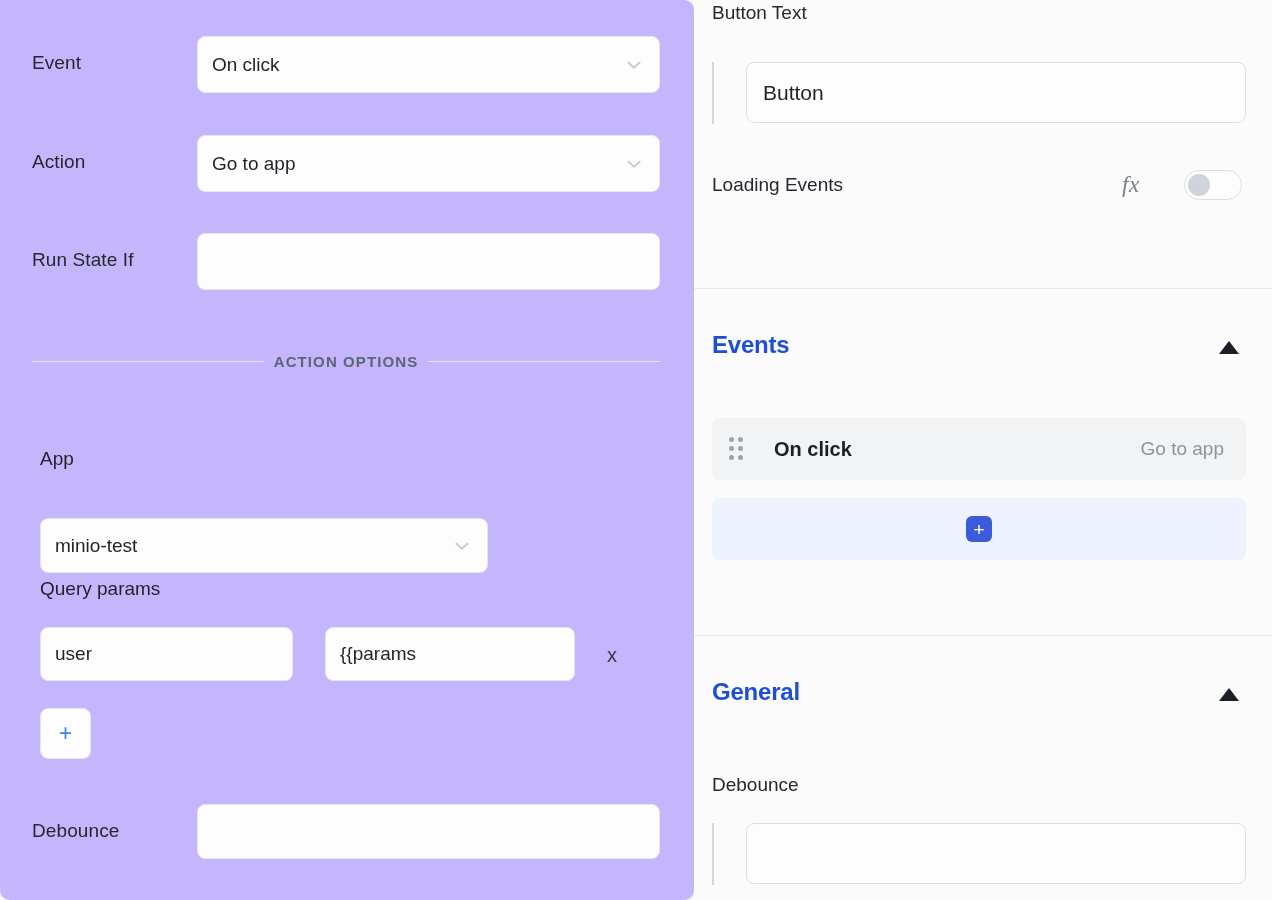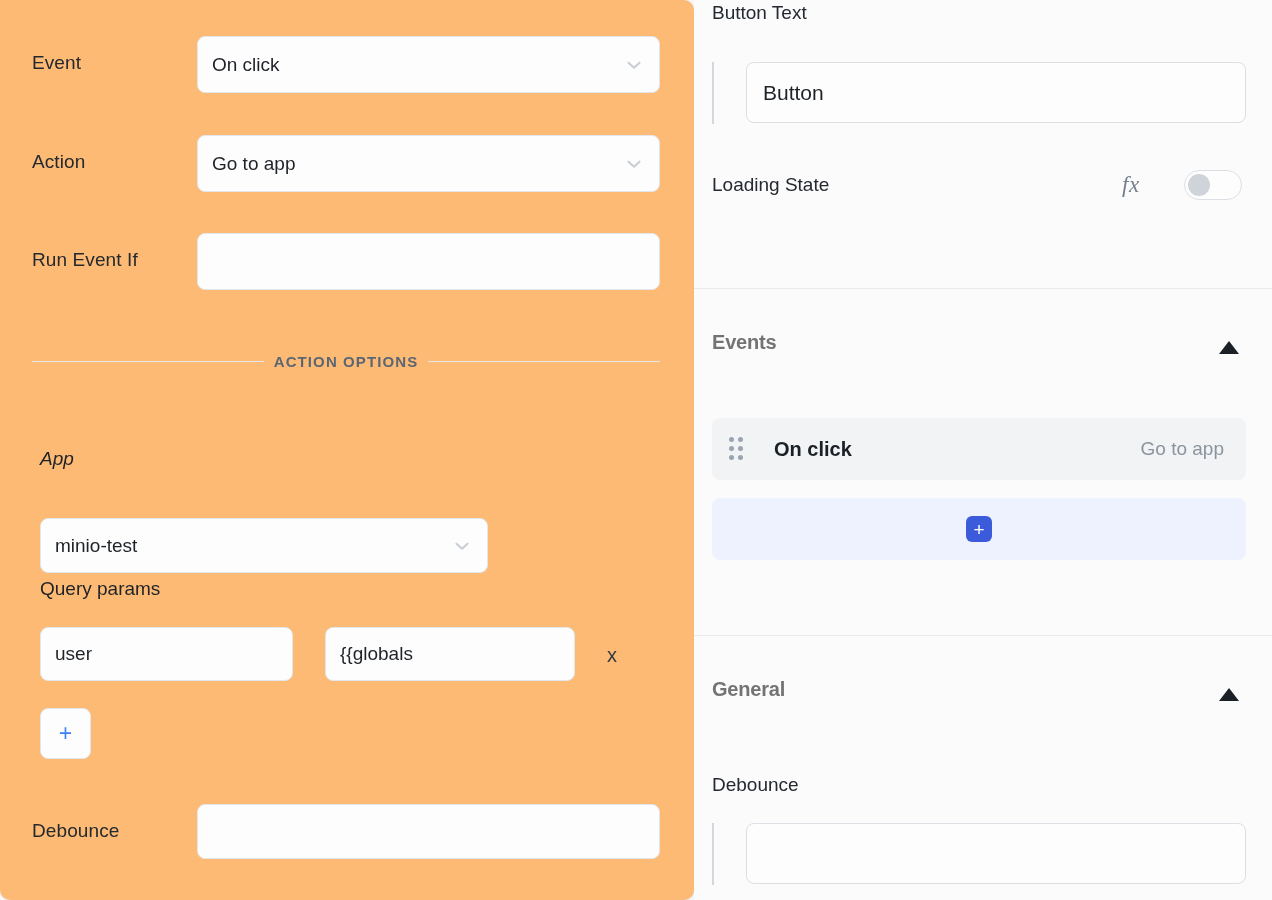--- a/index.html
+++ b/index.html
@@ -19,21 +19,21 @@
     background: #fbfbfc;
   }
 
   
   .left-panel {
     position: absolute;
     left: 0;
     top: 0;
     width: 694px;
     height: 900px;
-    background: #fdba74;
+    background: #c4b5fd;
     border-top-right-radius: 10px;
     border-bottom-right-radius: 10px;
     border-bottom-left-radius: 10px;
     box-shadow: 2px 0 8px rgba(16,24,40,0.07), 0 1px 3px rgba(16,24,40,0.05);
     overflow: hidden;
   }
 
   .row {
     position: absolute;
     display: flex;
@@ -187,23 +187,23 @@
   .hr {
     position: absolute;
     left: 0;
     width: 578px;
     height: 1px;
     background: #e8eaee;
   }
 
   .sec-title {
     position: absolute;
-    font-size: 20px;
+    font-size: 24px;
     font-weight: 700;
-    color: #737373;
+    color: #1d4ed8;
     letter-spacing: -.2px;
   }
 
   .caret-up {
     position: absolute;
     width: 0; height: 0;
     border-left: 10px solid transparent;
     border-right: 10px solid transparent;
     border-bottom: 13px solid #1b2026;
     cursor: pointer;
@@ -295,47 +295,47 @@
       <span class="field-label">Action</span>
     </div>
     <div class="ctl select" style="left:197px; top:135px; width:463px; height:57px;">
       <span class="val">Go to app</span>
       <svg class="chev" viewBox="0 0 24 24" fill="none">
         <path d="M6 9.5l6 5.5 6-5.5" stroke="#c9ced4" stroke-width="2.3" stroke-linecap="round" stroke-linejoin="round"></path>
       </svg>
     </div>
 
     <div class="row" style="left:32px; top:249px;">
-      <span class="field-label">Run Event If</span>
+      <span class="field-label">Run State If</span>
     </div>
     <div class="ctl" style="left:197px; top:233px; width:463px; height:57px;">
       <span class="val"></span>
     </div>
 
     <div class="opt-divider">
       <span class="line"></span>
       <span class="cap">ACTION OPTIONS</span>
       <span class="line"></span>
     </div>
 
-    <span class="sub-label" style="left:40px; top:448px;font-style:italic;">App</span>
+    <span class="sub-label" style="left:40px; top:448px;">App</span>
     <div class="ctl select" style="left:40px; top:498px; width:448px; height:55px;margin-top:20px;">
       <span class="val">minio-test</span>
       <svg class="chev" viewBox="0 0 24 24" fill="none">
         <path d="M6 9.5l6 5.5 6-5.5" stroke="#c9ced4" stroke-width="2.3" stroke-linecap="round" stroke-linejoin="round"></path>
       </svg>
     </div>
 
     <span class="sub-label" style="left:40px; top:578px;">Query params</span>
 
     <div class="ctl" style="left:40px; top:627px; width:253px; height:54px;text-align:right;">
       <span class="val">user</span>
     </div>
     <div class="ctl" style="left:325px; top:627px; width:250px; height:54px;">
-      <span class="val">{{globals</span>
+      <span class="val">{{params</span>
     </div>
     <span class="rm-x" style="left:607px; top:645px;">x</span>
 
     <div class="plus-btn" style="left:40px; top:708px;">+</div>
 
     <div class="row" style="left:32px; top:820px;">
       <span class="field-label">Debounce</span>
     </div>
     <div class="ctl" style="left:197px; top:804px; width:463px; height:55px;">
       <span class="val"></span>
@@ -343,21 +343,21 @@
   </div>
 
   <div class="right-panel">
 
     <span class="r-label" style="left:18px; top:2px;">Button Text</span>
     <span class="accent-bar" style="left:18px; top:62px; height:62px;"></span>
     <div class="r-input" style="left:52px; top:62px; width:500px; height:61px;">
       <span>Button</span>
     </div>
 
-    <span class="r-label" style="left:18px; top:174px;">Loading State</span>
+    <span class="r-label" style="left:18px; top:174px;">Loading Events</span>
     <span class="fx-icon" style="left:428px; top:172px;">fx</span>
     <div class="toggle" style="left:490px; top:170px;">
       <span class="knob"></span>
     </div>
 
     <div class="hr" style="top:288px;"></div>
 
     <span class="sec-title" style="left:18px; top:331px;">Events</span>
     <span class="caret-up" style="left:1219px; top:341px; margin-left:-694px;"></span>
 

